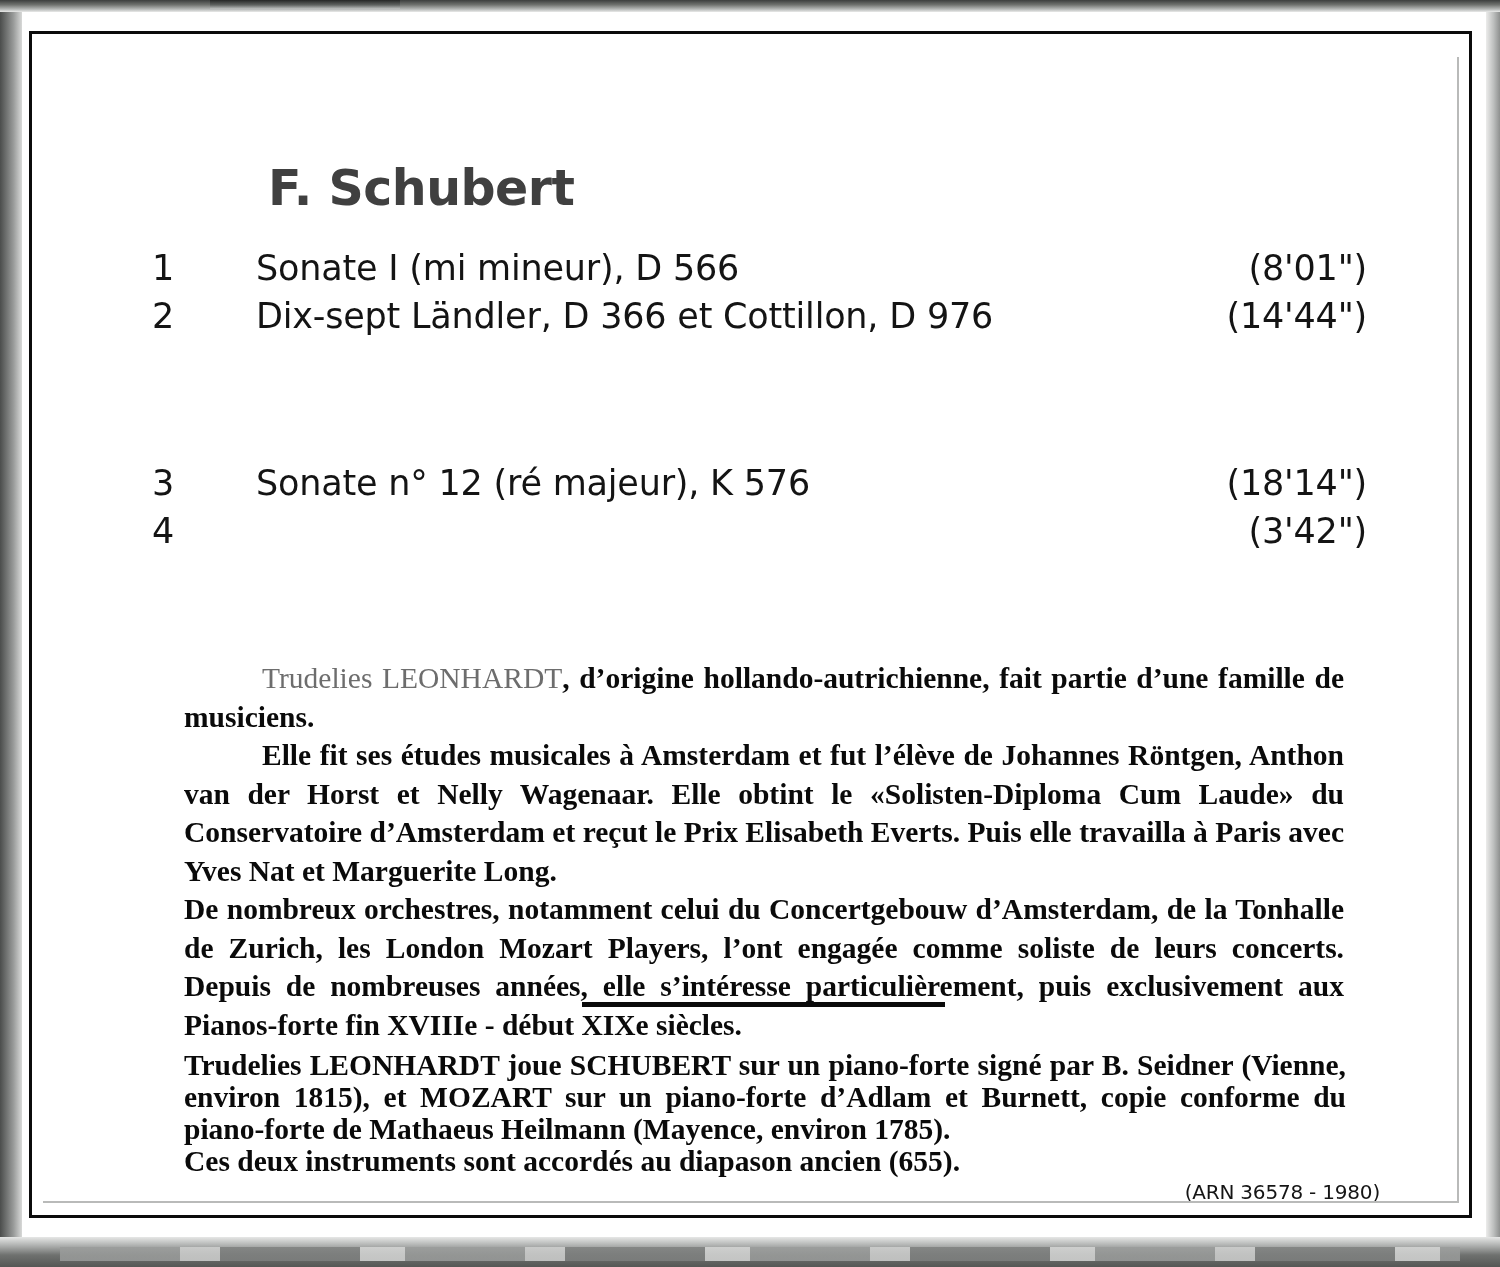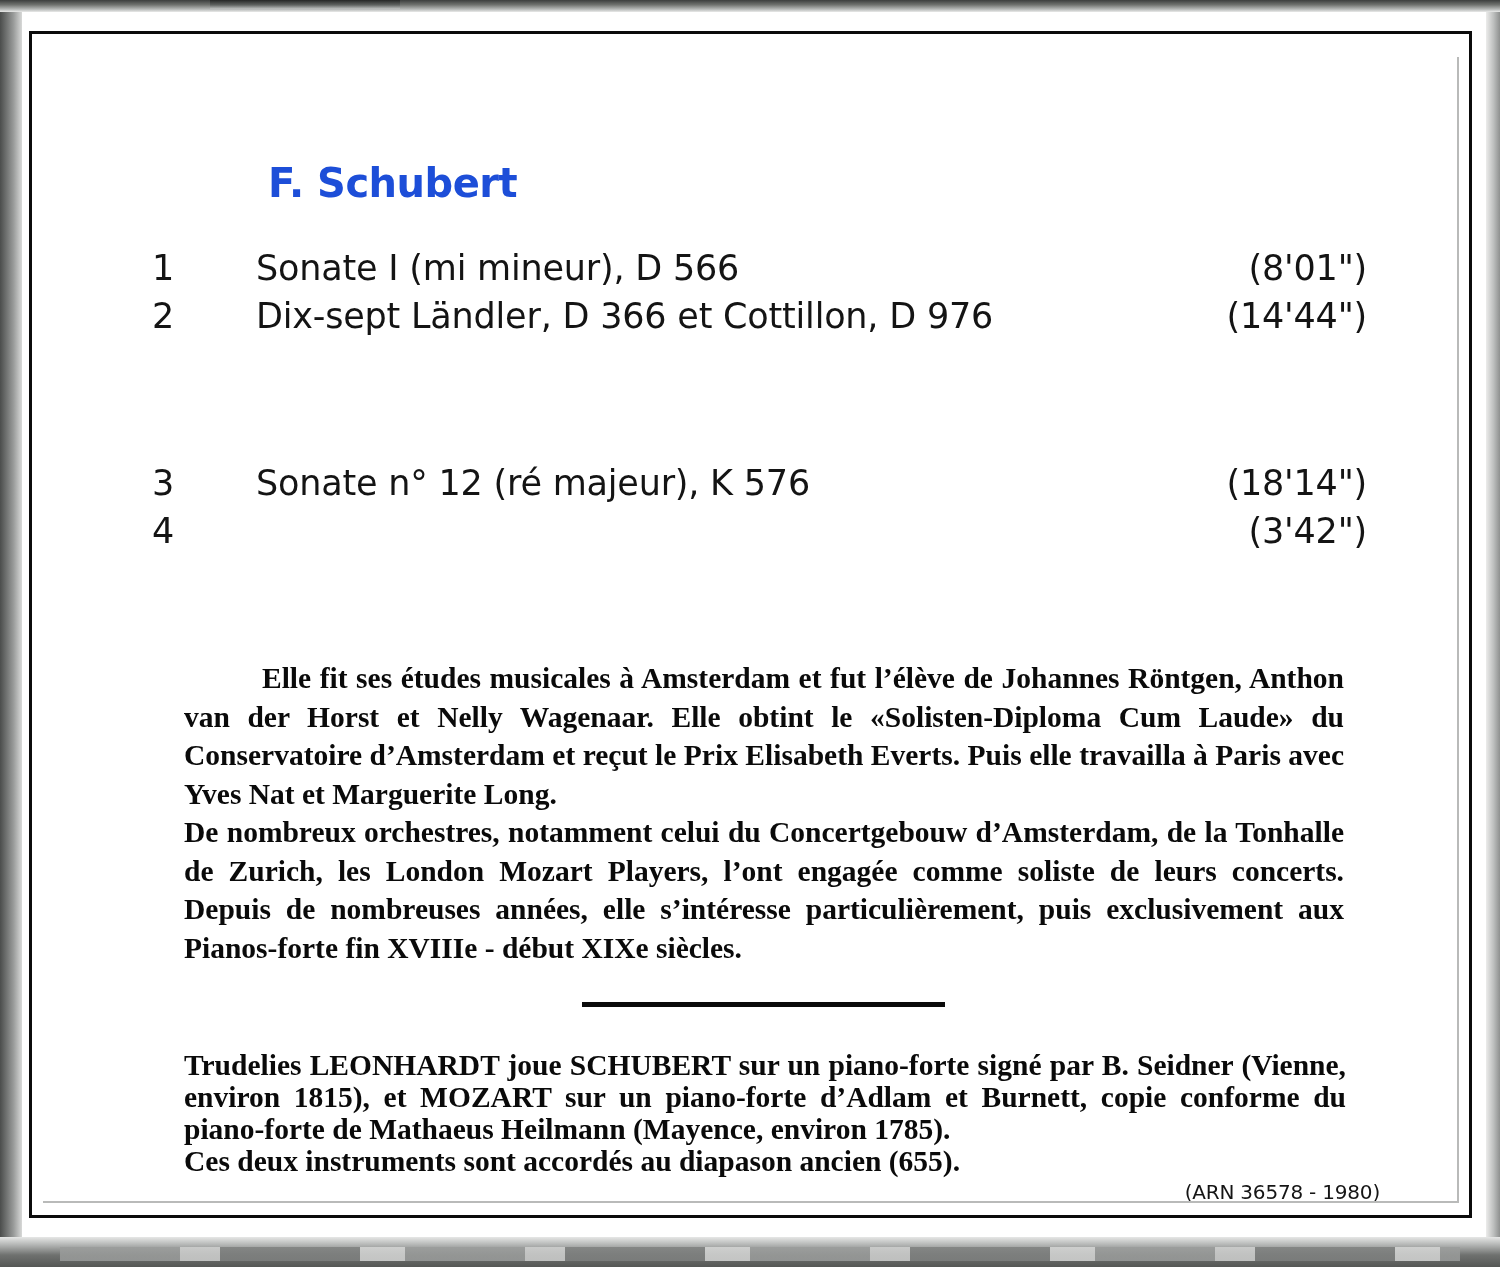--- a/index.html
+++ b/index.html
@@ -91,23 +91,23 @@
     position: absolute;
     left: 0; top: 0;
     width: 1464px; height: 1222px;
   }
 
   
   .composer {
     position: absolute;
     font-family: "DejaVu Sans", sans-serif;
     font-weight: 700;
-    font-size: 40px;
+    font-size: 49px;
     letter-spacing: -0.5px;
-    color: #1d4ed8;
+    color: #404040;
     white-space: nowrap;
   }
   #composer-schubert { left: 236px; top: 126px; }
   #composer-mozart   { left: 236px; top: 341px; }
 
   .track-row {
     position: absolute;
     left: 120px;
     width: 1215px;
     height: 44px;
@@ -241,20 +241,21 @@
           <span class="track-title">Sonate n° 12 (ré majeur), K 576</span>
           <span class="track-time">(18'14")</span>
         </div>
 
         <div class="track-row" id="track-4">
           <span class="track-num">4</span>
           <span class="track-time">(3'42")</span>
         </div>
 
         <div class="bio">
+          <p class="indent"><span class="name-gray">Trudelies LEONHARDT</span><span>, d’origine hollando-autrichienne, fait partie d’une famille de musiciens.</span></p>
           <p class="indent">Elle fit ses études musicales à Amsterdam et fut l’élève de Johannes Röntgen, Anthon van der Horst et Nelly Wagenaar. Elle obtint le «Solisten-Diploma Cum Laude» du Conservatoire d’Amsterdam et reçut le Prix Elisabeth Everts. Puis elle travailla à Paris avec Yves Nat et Marguerite Long.</p>
           <p>De nombreux orchestres, notamment celui du Concertgebouw d’Amsterdam, de la Tonhalle de Zurich, les London Mozart Players, l’ont engagée comme soliste de leurs concerts. Depuis de nombreuses années, elle s’intéresse particulièrement, puis exclusivement aux Pianos-forte fin XVIIIe - début XIXe siècles.</p>
         </div>
 
         <div class="divider"></div>
 
         <div class="instruments">
           <p>Trudelies LEONHARDT joue SCHUBERT sur un piano-forte signé par B. Seidner (Vienne, environ 1815), et MOZART sur un piano-forte d’Adlam et Burnett, copie conforme du piano-forte de Mathaeus Heilmann (Mayence, environ 1785).</p>
           <p class="last">Ces deux instruments sont accordés au diapason ancien (655).</p>
         </div>

